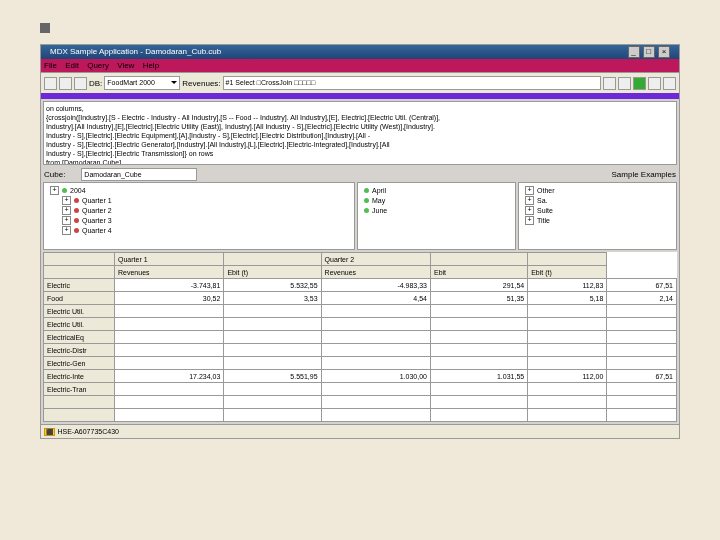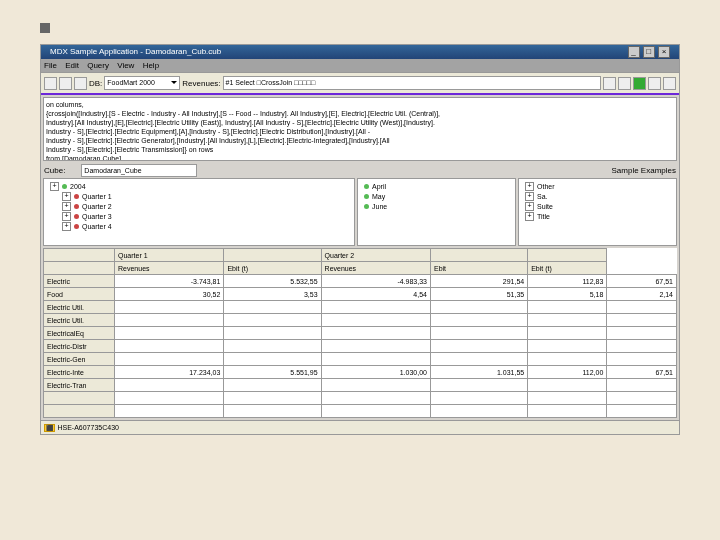--- a/index.html
+++ b/index.html
@@ -2,23 +2,23 @@
 <html><head>
 <meta charset="utf-8">
 <style>
 body{margin:0;font-family:Arial,sans-serif;background:#f0e8d8;width:720px}
 .slide{padding:18px 40px 12px;background:#f0e8d8}
 .bullet{float:left;width:10px;height:10px;background:#666;margin:5px 8px 0 0}
 .heading{font-size:14px;font-weight:bold;line-height:1.4;overflow:hidden}
 .app{margin:14px 40px 6px;background:#d6d3ce;border:1px solid #999;font-size:8px;font-family:Tahoma,sans-serif}
 .tbar{background:linear-gradient(#369,#247);color:#fff;height:14px;line-height:14px;padding:0 9px;display:flex;justify-content:space-between}
 .wbtns span{display:inline-block;width:10px;height:10px;background:#ccc;border:1px solid #666;margin-left:1px;text-align:center;line-height:9px;color:#000}
-.mbar{height:13px;line-height:13px;background:#a3a3a3;border-bottom:1px solid #999;padding:0 3px}
+.mbar{height:13px;line-height:13px;background:#be185d;border-bottom:1px solid #999;padding:0 3px}
 .mbar span{margin-right:6px}
-.tbar2{height:16px;background:#ece9d8;border-bottom:2px solid #6d28d9;padding:2px 3px;display:flex;align-items:center;gap:2px}
+.tbar2{height:16px;background:#ece9d8;border-bottom:6px solid #6d28d9;padding:2px 3px;display:flex;align-items:center;gap:2px}
 .tbs{width:11px;height:11px;border:1px solid #999;background:#eee;display:inline-block}
 .db{border:1px solid #999;background:#fff;padding:0 2px;height:12px;line-height:12px;width:70px;font-size:7px;display:flex;justify-content:space-between}
 .dd{width:0;height:0;border-left:3px solid transparent;border-right:3px solid transparent;border-top:3px solid #000;margin:4px 0 0 2px}
 .qbox{flex:1;border:1px solid #999;background:#fff;padding:0 2px;height:12px;line-height:12px;font-size:7px}
 .ed{background:#fff;border:1px solid #999;margin:2px;padding:2px;font-size:7px;line-height:9px;height:58px;overflow:hidden;color:#000}
 .sr{display:flex;padding:1px 3px;gap:16px;align-items:center}
 .inp{border:1px solid #999;background:#fff;height:11px;line-height:11px;padding:0 2px;font-size:7px}
 .pn{display:flex;gap:2px;padding:0 2px 2px}
 .tpane{border:1px solid #999;background:#fff;flex:1;padding:2px;font-size:7px;height:62px;overflow:hidden}
 .ti{display:flex;align-items:center;height:10px;gap:3px;padding-left:4px}

